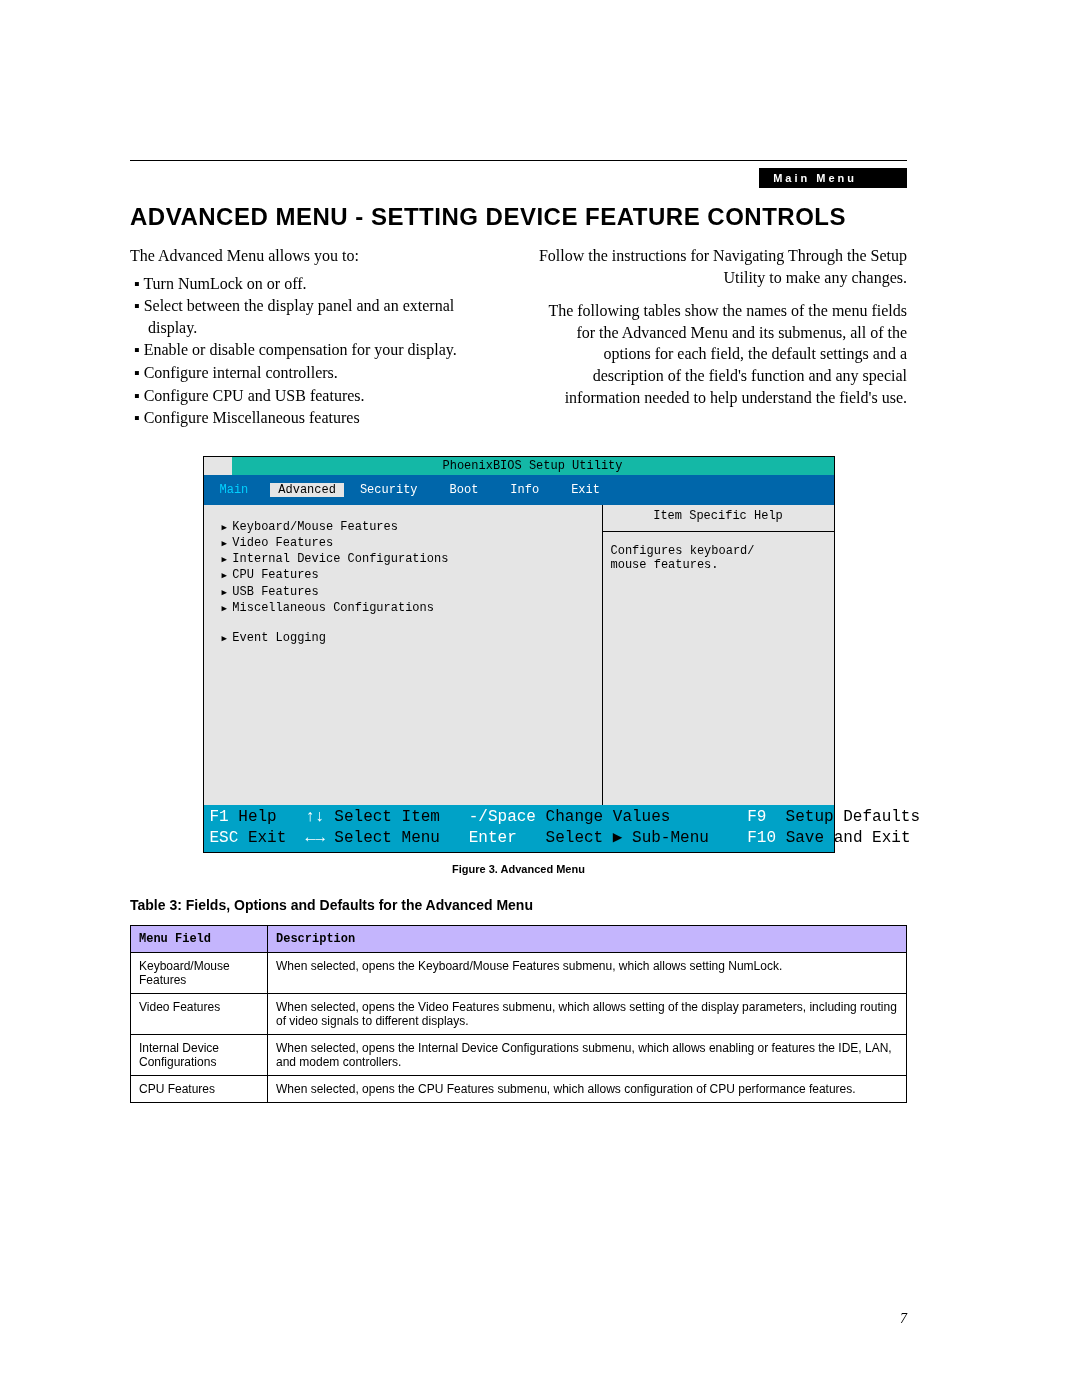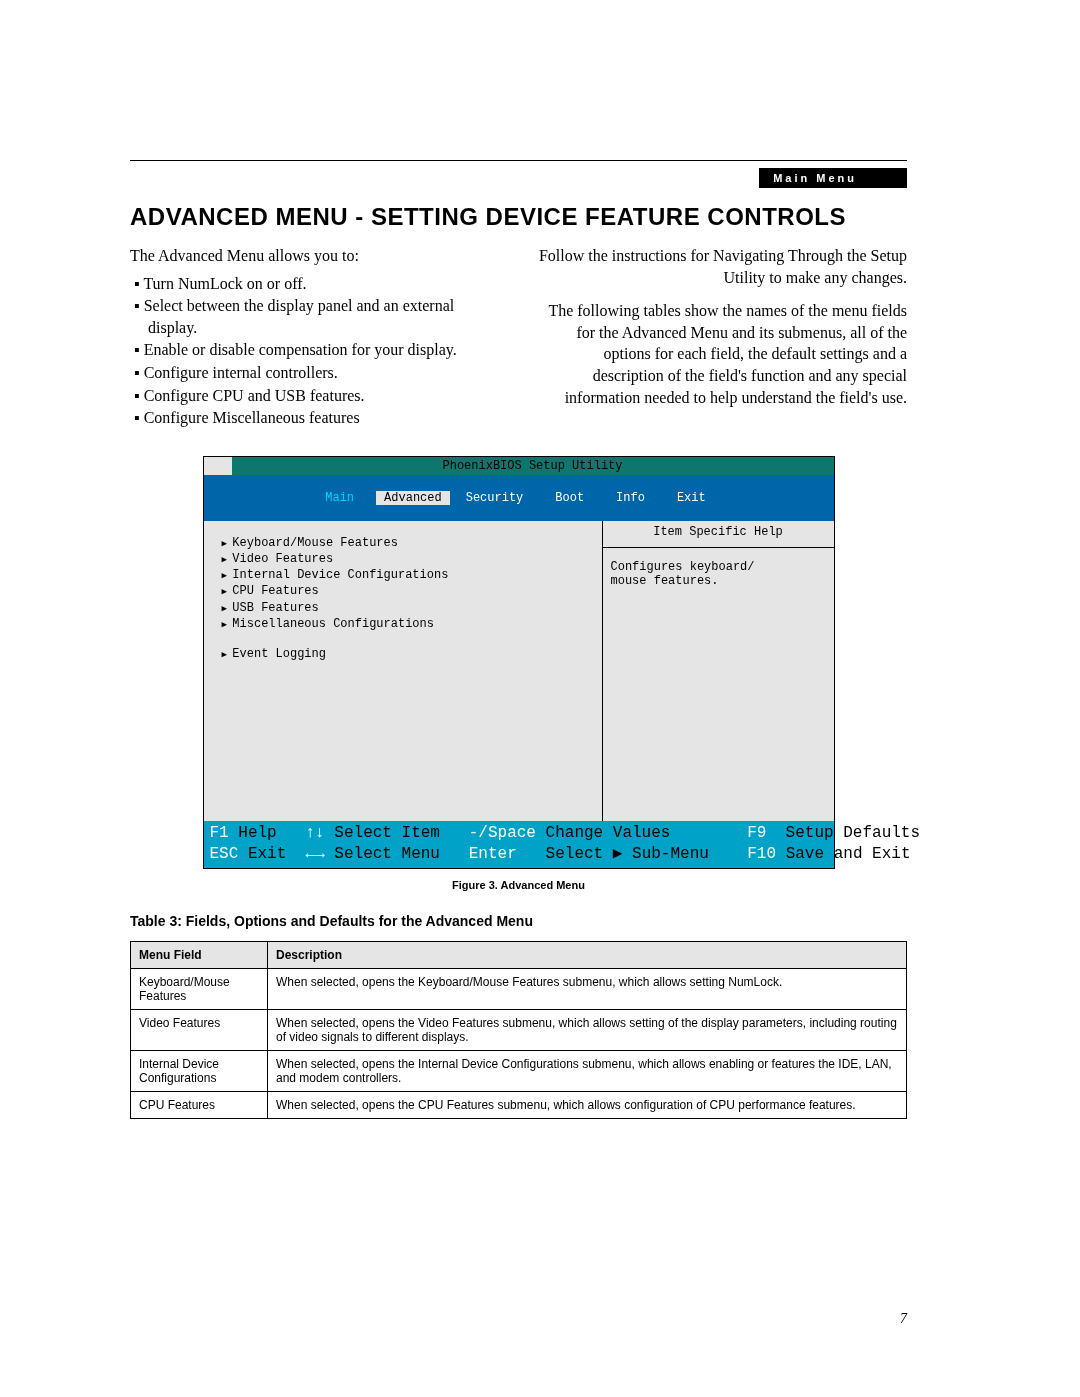--- a/index.html
+++ b/index.html
@@ -64,32 +64,31 @@
   .bios {
     margin: 26px auto 6px auto;
     width: 630px;
     background: #e5e5e5;
     border: 1px solid #000;
     font-family: "Courier New", monospace;
     font-size: 12px;
     color: #000;
   }
   .bios .title {
-    background: #0f766e;
+    background: #14b8a6;
     color: #000;
     text-align: center;
     padding: 2px 0;
     margin-left: 28px;
   }
   .bios .tabs {
     background: #0066aa;
     color: #fff;
-    padding: 16px 6px;
+    padding: 8px 6px;
     display: flex;
-    justify-content: center;
   }
   .bios .tab { padding: 0 16px; }
   .bios .tab.main { color: #00d0ff; padding-left: 10px; padding-right: 22px;}
   .bios .tab.selected { background: #e5e5e5; color: #000; padding: 0 8px; }
   .bios .body {
     display: flex;
     height: 300px;
   }
   .bios .left {
     flex: 1;
@@ -139,22 +138,23 @@
     font-family: Arial, Helvetica, sans-serif;
     font-size: 12px;
   }
   table.data th, table.data td {
     border: 1px solid #000;
     padding: 6px 8px;
     text-align: left;
     vertical-align: top;
   }
   table.data th {
-    background: #e5e5e5;
-    font-weight: bold;
+    background: #c4b5fd;
+    font-weight: bold;
+    font-family: Liberation Mono, monospace;
   }
   table.data td.mf { width: 120px; }
   .page-num {
     position: absolute;
     right: 130px;
     bottom: 70px;
     font-family: Georgia, serif;
     font-style: italic;
     font-size: 14px;
   }

